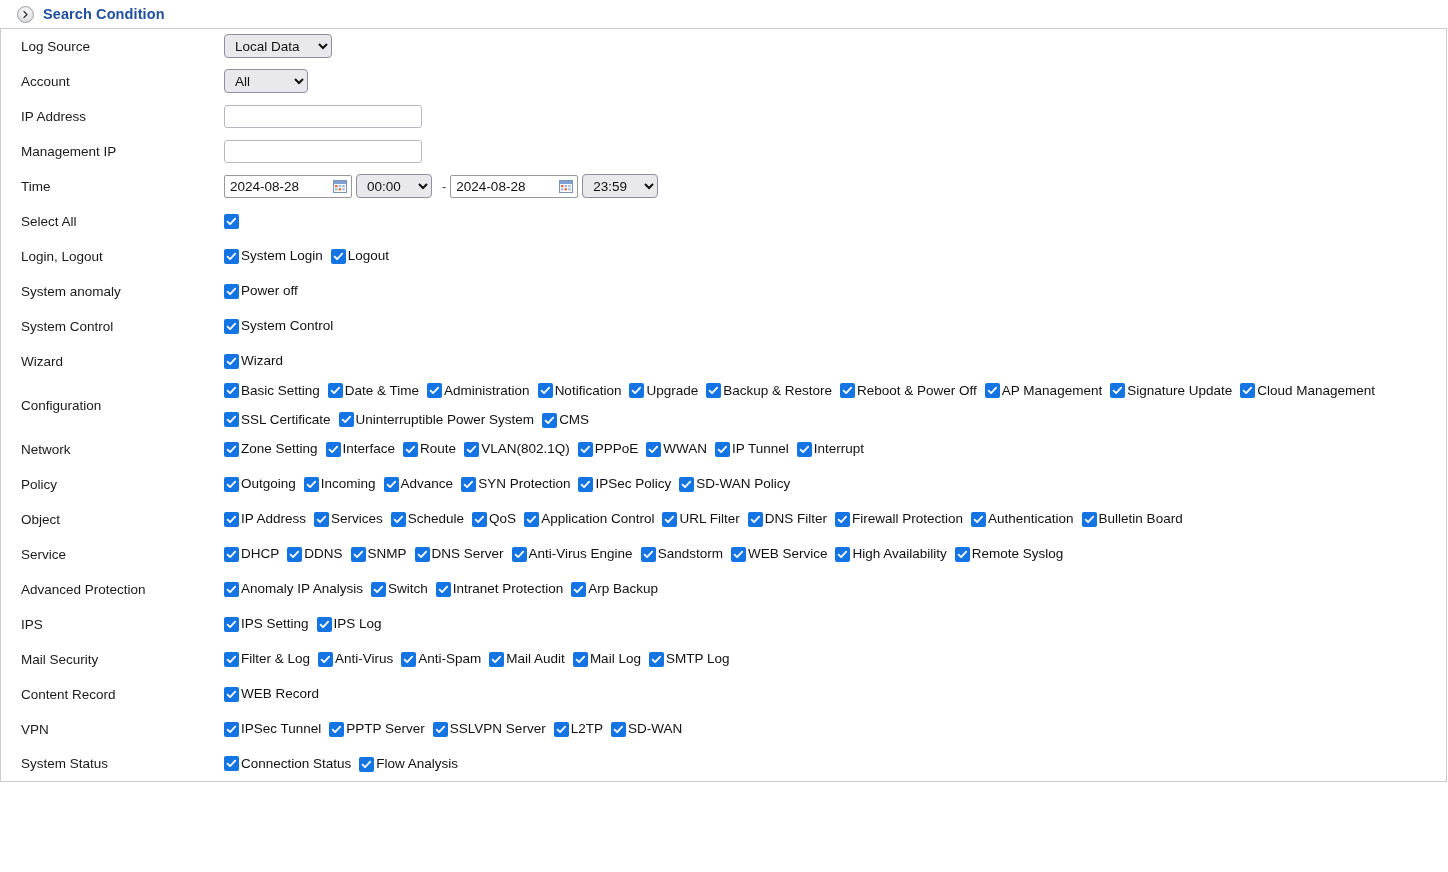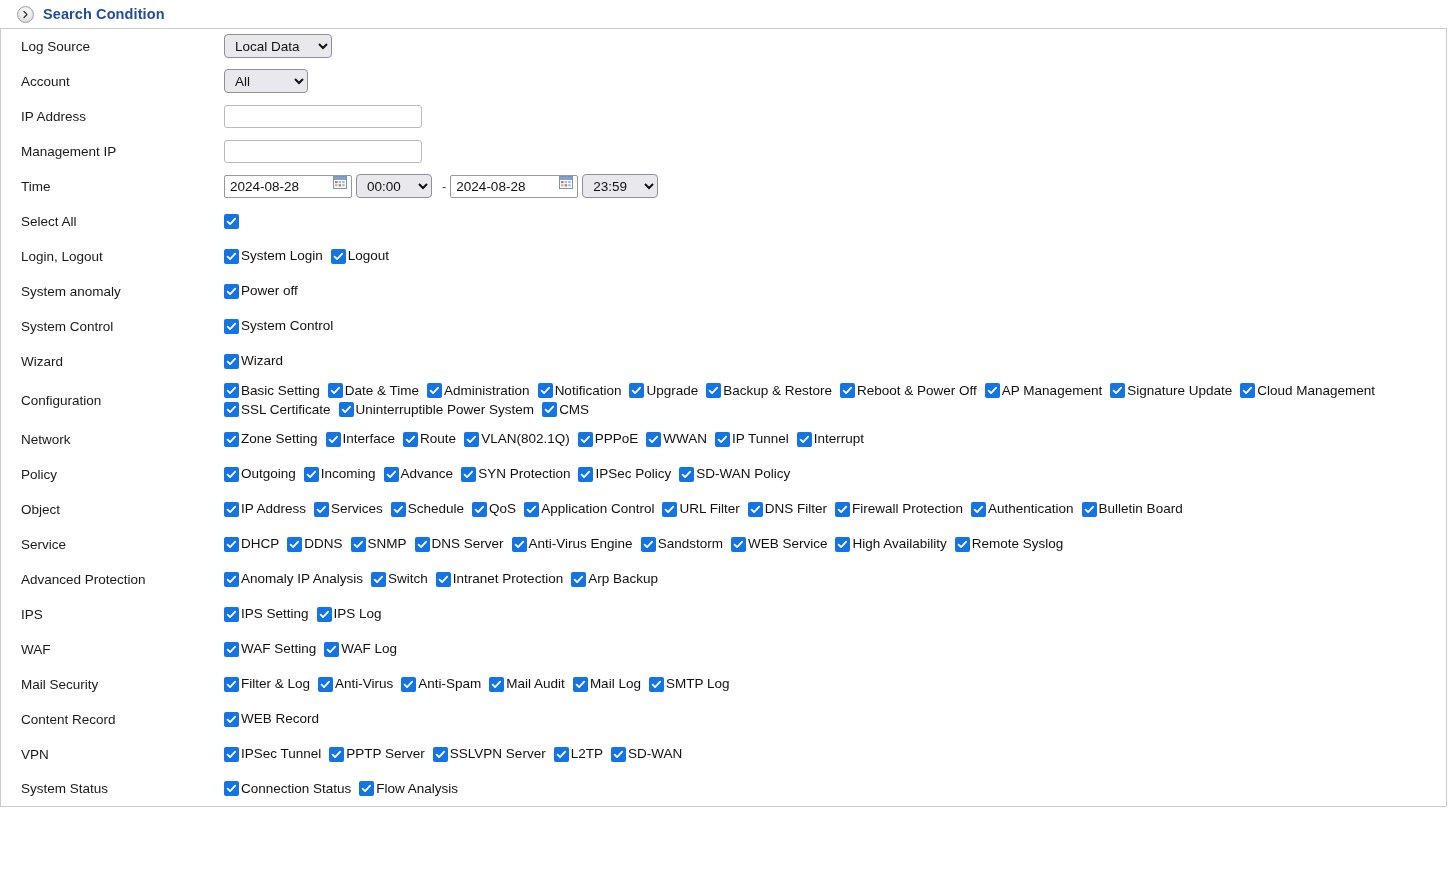--- a/index.html
+++ b/index.html
@@ -99,20 +99,21 @@
     border: 1px solid #b9b9c3;
     border-radius: 3px;
     width: 198px;
     height: 23px;
     box-sizing: border-box;
     padding: 0 5px;
   }
 
   .date-box {
     display: inline-flex;
+    align-items: center;
     background: #ffffff;
     border: 1px solid #999999;
     border-radius: 2px;
     height: 23px;
     width: 128px;
     box-sizing: border-box;
     padding: 0 4px 0 5px;
     vertical-align: middle;
   }
   .date-box .date-text {
@@ -135,31 +136,31 @@
     vertical-align: middle;
   }
   .time-row-inner { display: flex; align-items: center; }
   .time-row-inner > * { margin-right: 4px; }
 
   
   .cb-wrap {
     display: flex;
     flex-wrap: wrap;
     align-items: center;
-    row-gap: 3px;
+    row-gap: 13px;
     padding: 4px 0;
   }
   .cb {
     display: inline-flex;
     align-items: center;
     margin-right: 8px;
     white-space: nowrap;
     cursor: pointer;
   }
-  .cb:last-child { margin-right: 0; }
+  .cb:last-child { margin-right: 0; align-items: flex-end; }
   .cb-box {
     width: 15px;
     height: 15px;
     border-radius: 2px;
     background: #1474e4;
     display: inline-flex;
     align-items: center;
     justify-content: center;
     flex: 0 0 auto;
     margin-right: 2px;
@@ -802,43 +803,20 @@
                 <svg width="11" height="11" viewBox="0 0 11 11" aria-hidden="true">
                   <path d="M1.6 5.6 L4.1 8.1 L9.2 2.7" fill="none" stroke="#ffffff" stroke-width="1.8" stroke-linecap="round" stroke-linejoin="round"></path>
                 </svg>
               </span>
               <span class="cb-label">IPS Log</span>
             </span>
           </div>
         </td>
       </tr>
       <tr class="row">
-        <td class="label-cell">WAF</td>
-        <td class="value-cell">
-          <div class="cb-wrap">
-            <span class="cb">
-              <span class="cb-box">
-                <svg width="11" height="11" viewBox="0 0 11 11" aria-hidden="true">
-                  <path d="M1.6 5.6 L4.1 8.1 L9.2 2.7" fill="none" stroke="#ffffff" stroke-width="1.8" stroke-linecap="round" stroke-linejoin="round"></path>
-                </svg>
-              </span>
-              <span class="cb-label">WAF Setting</span>
-            </span>
-            <span class="cb">
-              <span class="cb-box">
-                <svg width="11" height="11" viewBox="0 0 11 11" aria-hidden="true">
-                  <path d="M1.6 5.6 L4.1 8.1 L9.2 2.7" fill="none" stroke="#ffffff" stroke-width="1.8" stroke-linecap="round" stroke-linejoin="round"></path>
-                </svg>
-              </span>
-              <span class="cb-label">WAF Log</span>
-            </span>
-          </div>
-        </td>
-      </tr>
-      <tr class="row">
         <td class="label-cell">Mail Security</td>
         <td class="value-cell">
           <div class="cb-wrap">
             <span class="cb">
               <span class="cb-box">
                 <svg width="11" height="11" viewBox="0 0 11 11" aria-hidden="true">
                   <path d="M1.6 5.6 L4.1 8.1 L9.2 2.7" fill="none" stroke="#ffffff" stroke-width="1.8" stroke-linecap="round" stroke-linejoin="round"></path>
                 </svg>
               </span>
               <span class="cb-label">Filter &amp; Log</span>

